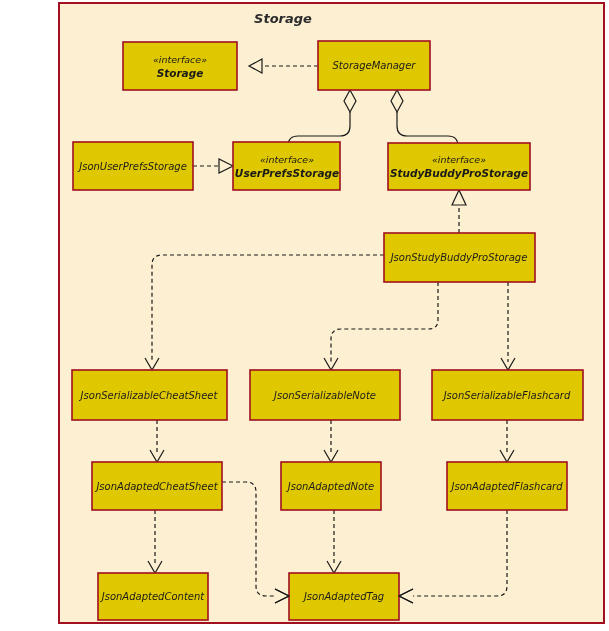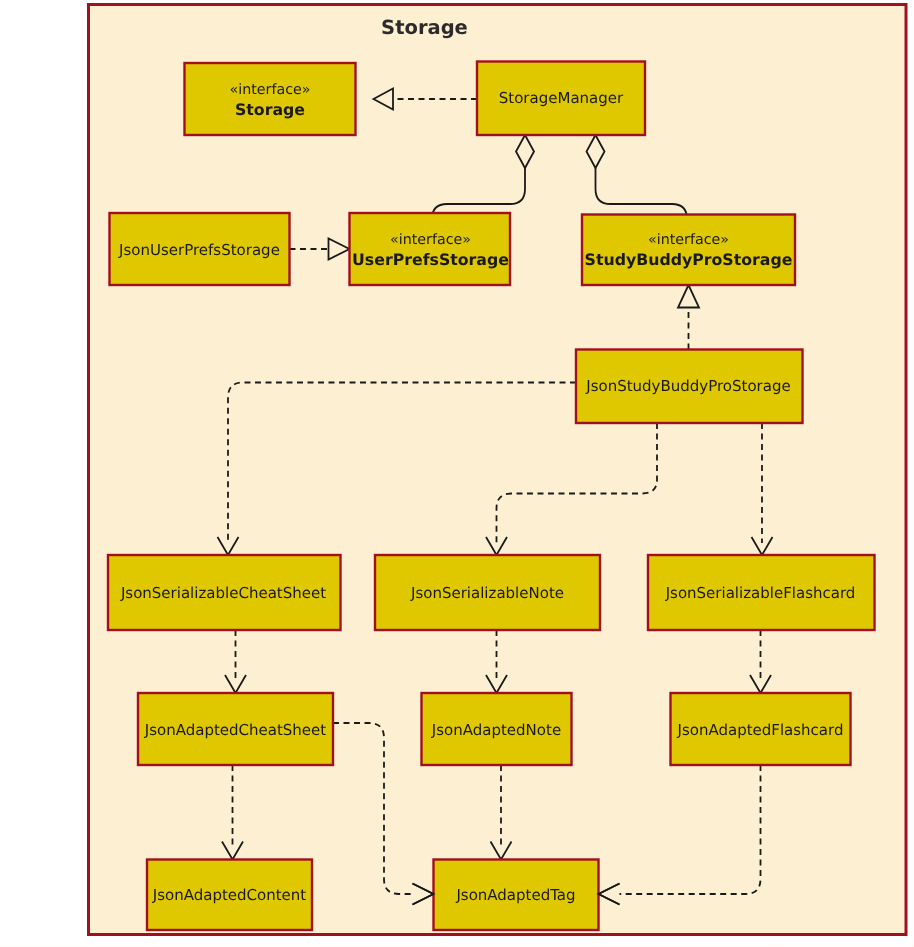--- a/index.html
+++ b/index.html
@@ -9,20 +9,21 @@
     width: 609px;
     height: 631px;
     overflow: hidden;
   }
   #diagram-root {
     position: relative;
     width: 517px;
     height: 631px;
     background: #ffffff;
     font-family: "DejaVu Sans", "Liberation Sans", sans-serif;
+    font-style: italic;
   }
   svg#uml {
     display: block;
     width: 609px;
     height: 631px;
   }
   .pkg-frame {
     fill: #fdf0d2;
     stroke: #a01020;
     stroke-width: 2;

